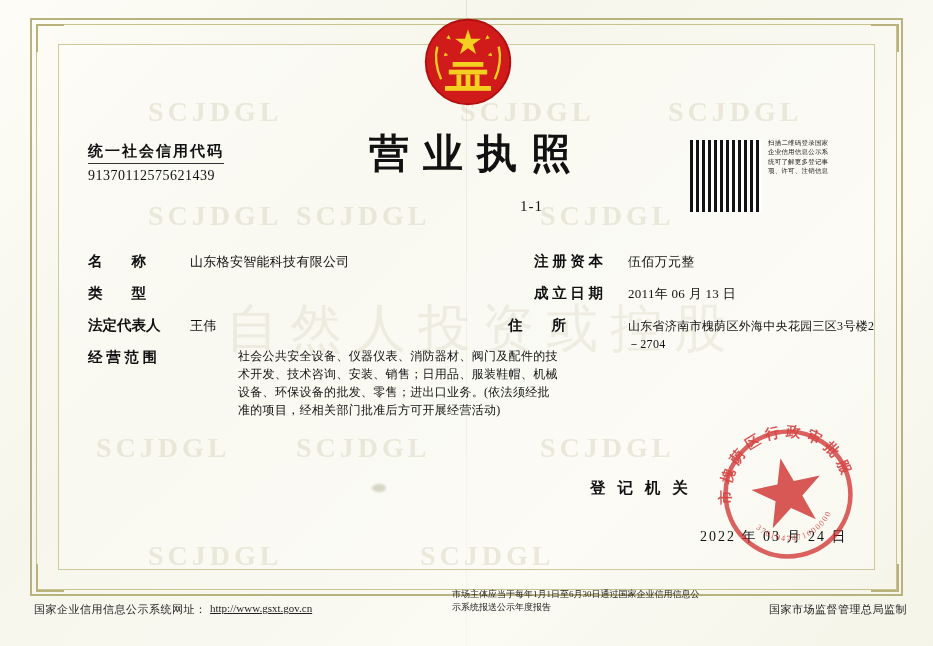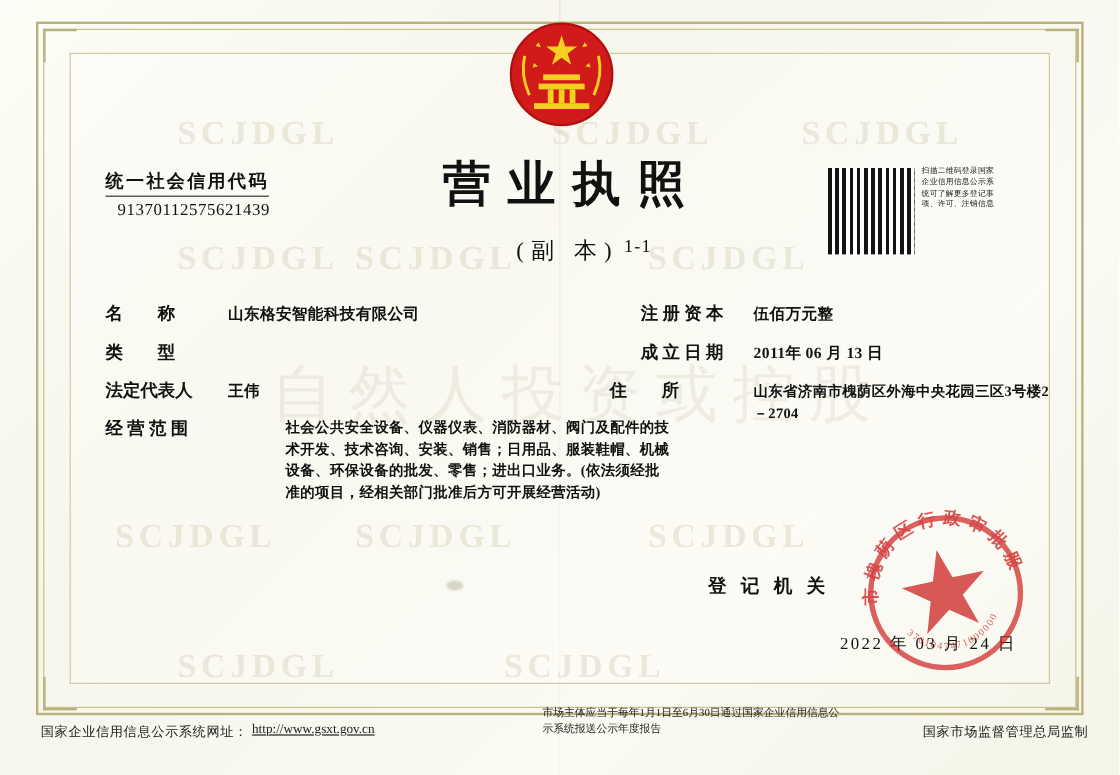--- a/index.html
+++ b/index.html
@@ -127,21 +127,20 @@
     border-bottom: 1px solid #333;
     padding-bottom: 2px;
     text-align: right;
   }
   .credit-value {
     position: absolute;
     left: 88px; top: 168px;
     font-size: 14px;
     letter-spacing: 0.5px;
     color: #111;
-    margin-left: 10px;
   }
 
   
   .qr {
     position: absolute;
     left: 690px; top: 140px;
     width: 72px; height: 72px;
     background:
       repeating-linear-gradient(0deg, #000 0 3px, transparent 3px 6px),
       repeating-linear-gradient(90deg, #000 0 3px, #fff 3px 6px);
@@ -156,21 +155,20 @@
     line-height: 1.45;
     color: #222;
     letter-spacing: 0.2px;
   }
   .value {
     position: absolute;
     font-size: 13px;
     color: #111;
     letter-spacing: 0.3px;
     white-space: nowrap;
-    font-weight: bold;
   }
   .value.multi { white-space: normal; line-height: 1.5; }
 
   
   .lab-box {
     position: absolute;
     font-size: 14.5px;
     font-weight: bold;
     color: #111;
     display: flex;
@@ -291,21 +289,20 @@
     <rect x="34" y="50" width="32" height="5" fill="#f5d020"></rect>
     <rect x="38" y="63" width="5" height="12" fill="#f5d020"></rect>
     <rect x="47.5" y="63" width="5" height="12" fill="#f5d020"></rect>
     <rect x="57" y="63" width="5" height="12" fill="#f5d020"></rect>
     <rect x="26" y="75" width="48" height="5" fill="#f5d020"></rect>
     <path d="M18 34 q-4 16 4 34" stroke="#f5d020" stroke-width="2.5" fill="none"></path>
     <path d="M82 34 q4 16 -4 34" stroke="#f5d020" stroke-width="2.5" fill="none"></path>
   </svg>
 
   <div class="title">营业执照</div>
-  <div class="subtitle">(副 本)</div>
   <div class="copy-no">1-1</div>
 
   <div class="credit-label">统一社会信用代码</div>
   <div class="credit-value">91370112575621439</div>
 
   <div class="qr"></div>
   <div class="qr-note">扫描二维码登录国家企业信用信息公示系统可了解更多登记事项、许可、注销信息</div>
 
   <div class="lab-box" style="left:88px; top:252px; width:100px;">名　　称</div>
   <div class="value" style="left:190px; top:253px;">山东格安智能科技有限公司</div>

